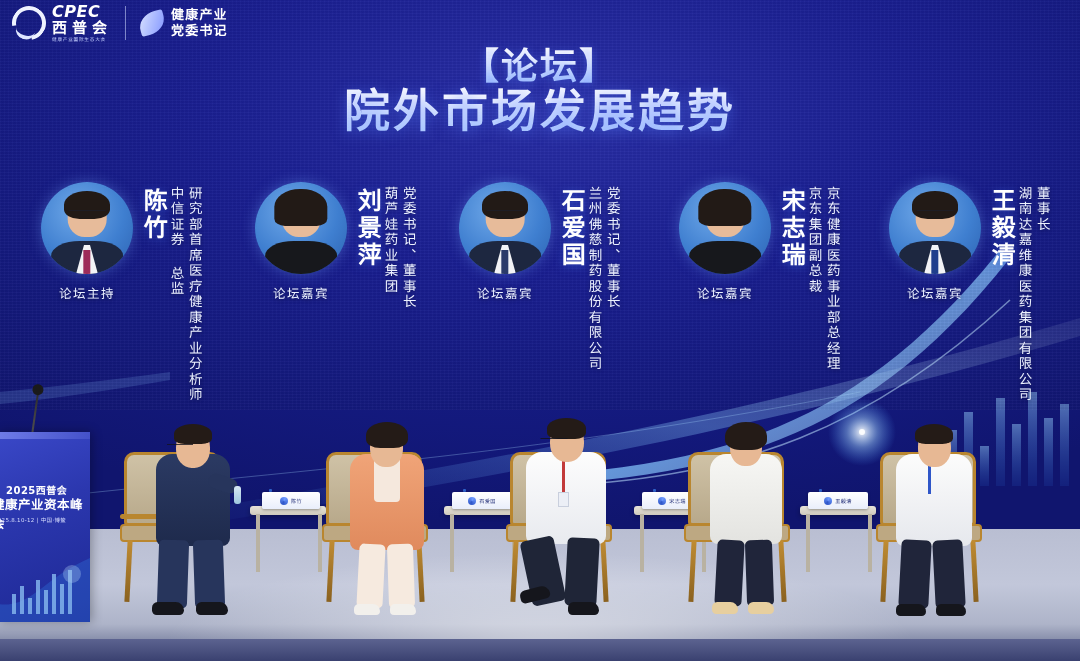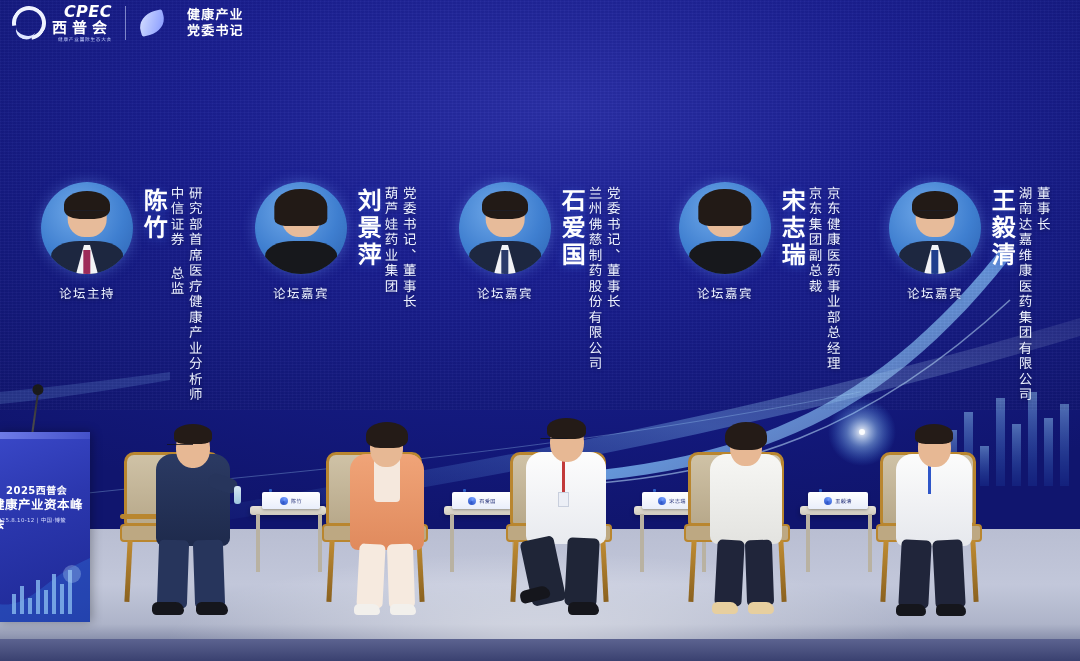--- a/index.html
+++ b/index.html
@@ -24,32 +24,32 @@
   
   .deco { position:absolute; inset:0; pointer-events:none; }
 
   
   .logos { position:absolute; left:12px; top:4px; display:flex; align-items:center; gap:13px; z-index:8; }
   .logo-a { display:flex; align-items:center; gap:6px; }
   .ring { width:34px; height:34px; border-radius:50%; border:4px solid #eef2ff;
     border-bottom-color:transparent; transform:rotate(35deg); position:relative; }
   .ring::after{ content:""; position:absolute; left:5px; top:15px; width:20px;height:11px;
     border-bottom:4px solid #dfe6ff; border-radius:0 0 22px 22px; transform:rotate(-20deg);}
-  .la-txt { display:flex; flex-direction:column; gap:1px;text-align:right; }
+  .la-txt { display:flex; flex-direction:column; gap:1px; }
   .cpec { font-size:16px; font-weight:bold; color:#fff; letter-spacing:.5px; line-height:1;
     font-family:"DejaVu Sans","Liberation Sans",sans-serif; font-style:italic; }
   .xipu { font-size:15px; font-weight:bold; color:#fff; letter-spacing:5px; line-height:1.05; }
   .subtiny { font-size:4.6px; color:#c6d0ff; letter-spacing:.8px; line-height:1; }
   .divider-v { width:1px; height:34px; background:rgba(210,220,255,.55); }
   .logo-b { display:flex; align-items:center; gap:6px; }
   .leaf { width:26px; height:22px; position:relative; }
   .leaf::before{ content:""; position:absolute; inset:0;
     background:linear-gradient(120deg,#dce5ff,#7f93ff);
     border-radius:70% 10% 70% 10%; transform:rotate(-15deg); }
-  .lb-txt { display:flex; flex-direction:column; gap:1px;margin-left:16px; }
+  .lb-txt { display:flex; flex-direction:column; gap:1px; }
   .lb1,.lb2 { font-size:13px; font-weight:bold; color:#fff; letter-spacing:1.2px; line-height:1.15; }
 
   
   .title-wrap { position:absolute; left:0; right:0; top:46px; text-align:center; z-index:7; }
   .t1 { font-size:37px; font-weight:bold; letter-spacing:2px; line-height:1.12;
     background:linear-gradient(180deg,#ffffff 28%,#cfe0ff 62%,#9fc0ff 100%);
     -webkit-background-clip:text; background-clip:text; color:transparent;
     text-shadow:0 2px 10px rgba(90,130,255,.45); }
   .t2 { font-size:46px; font-weight:bold; letter-spacing:3px; line-height:1.15; margin-top:-2px;
     background:linear-gradient(180deg,#ffffff 26%,#d5e4ff 60%,#a6c6ff 100%);
@@ -206,20 +206,24 @@
     <div class="divider-v"></div>
     <div class="logo-b">
       <div class="leaf"></div>
       <div class="lb-txt">
         <div class="lb1">健康产业</div>
         <div class="lb2">党委书记</div>
       </div>
     </div>
   </div>
 
+  <div class="title-wrap">
+    <div class="t1">【论坛】</div>
+    <div class="t2">院外市场发展趋势</div>
+  </div>
 
   <div class="speakers">
 
     <div class="sp" style="left:34px;">
       <div class="photo-col">
         <div class="avatar">
           <div class="av-body"></div>
             <div class="av-shirt"></div>
             <div class="av-tie"></div>
           <div class="av-head"></div>

